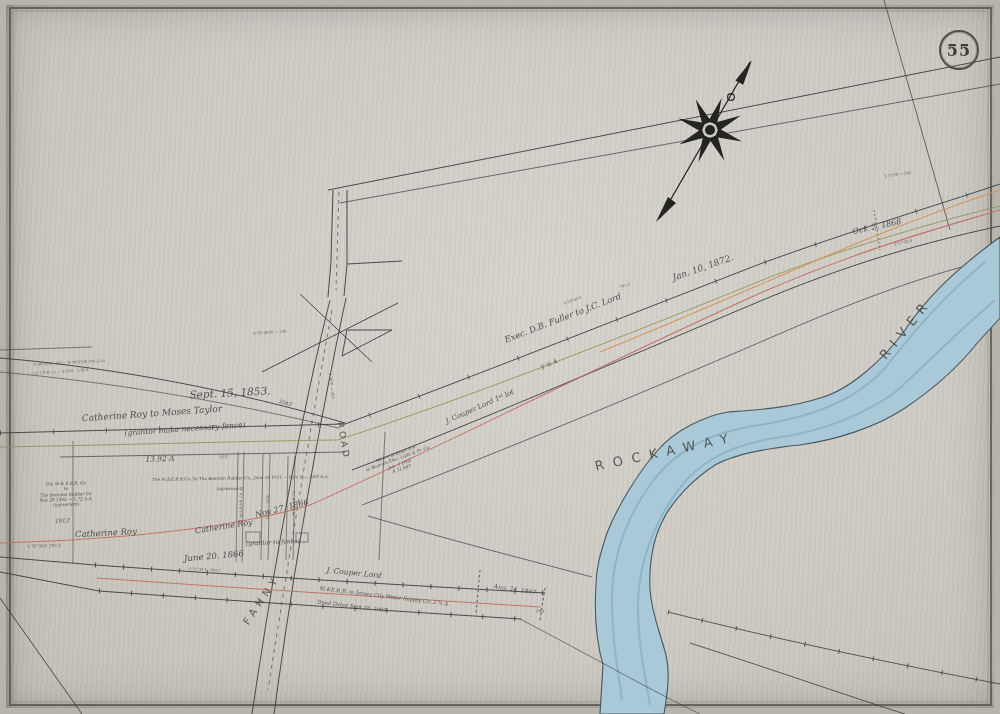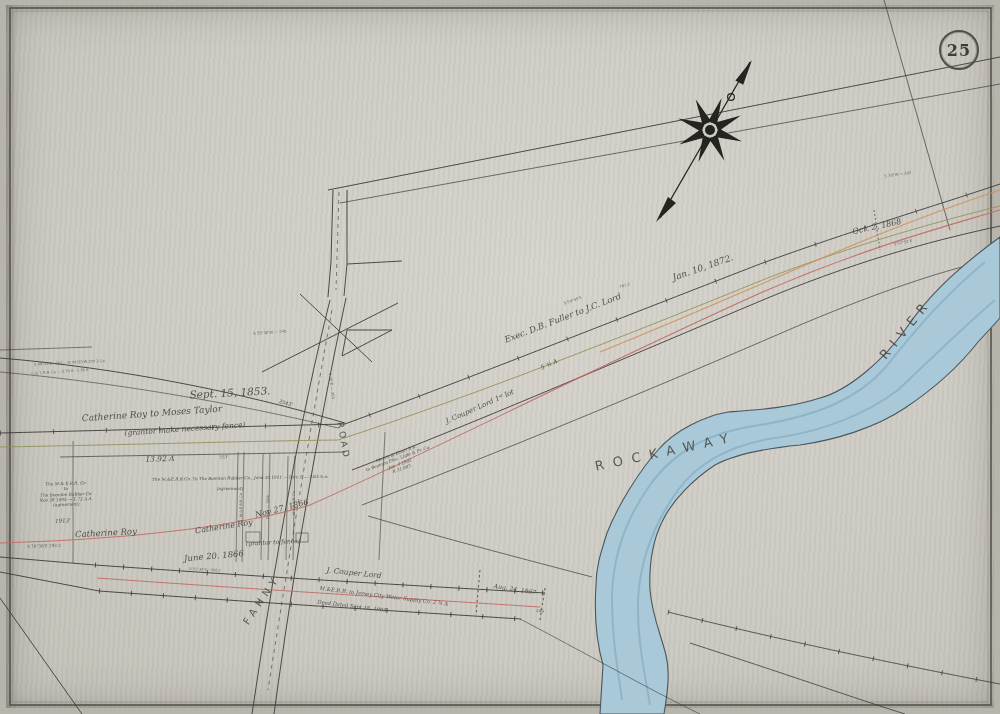--- a/index.html
+++ b/index.html
@@ -189,15 +189,15 @@
       <div class="lbl tiny" style="left: 331px; top: 386px; font-size: 3.8px; transform: translate(-50%, -50%) rotate(83deg);">S 30°E — 355</div>
       <div class="lbl tiny" style="left: 70px; top: 363px; font-size: 3.6px; transform: translate(-50%, -50%) rotate(-3deg);">S 48°25'E · 352 — N 78°25'W 270.2 Co.</div>
       <div class="lbl tiny" style="left: 60px; top: 372px; font-size: 3.6px; transform: translate(-50%, -50%) rotate(-4deg);">C.&amp; T. R.R. Co — 2.70 A · 1.38 A</div>
       <div class="lbl tiny" style="left: 224px; top: 457px; font-size: 4.2px; transform: translate(-50%, -50%) rotate(-1deg);">553'</div>
       <div class="lbl tiny" style="left: 241px; top: 505px; font-size: 3.5px; transform: translate(-50%, -50%) rotate(-90deg);">M &amp; E R.R. Co</div>
       <div class="lbl tiny" style="left: 268px; top: 507px; font-size: 3.5px; transform: translate(-50%, -50%) rotate(-90deg);">Deed — 1866</div>
       <div class="lbl tiny" style="left: 294px; top: 503px; font-size: 3.5px; transform: translate(-50%, -50%) rotate(-90deg);">M &amp; E R.R. Co</div>
     </div>
 
   <div id="badge">
-    <span>25</span>
+    <span>55</span>
   </div>
 </div>
 
 </body></html>

